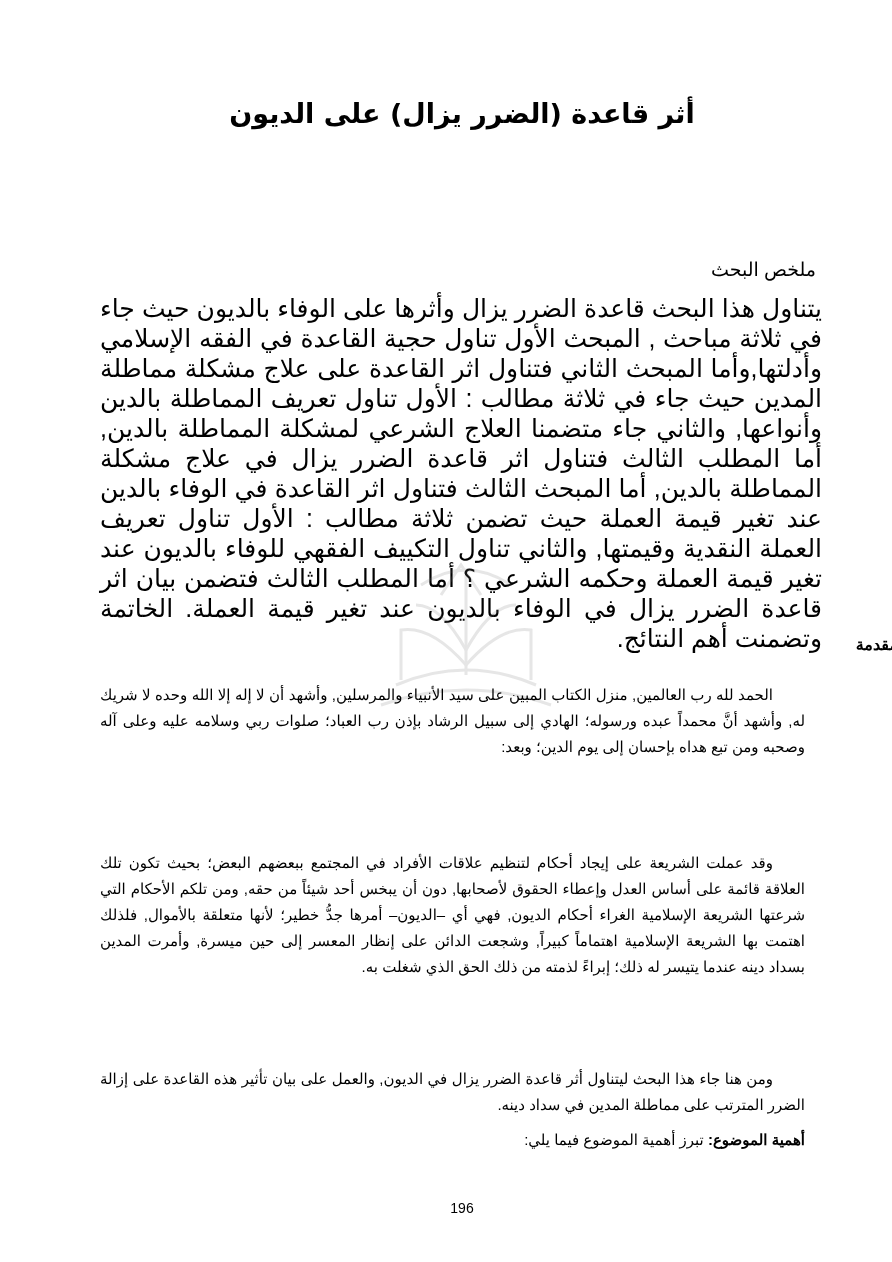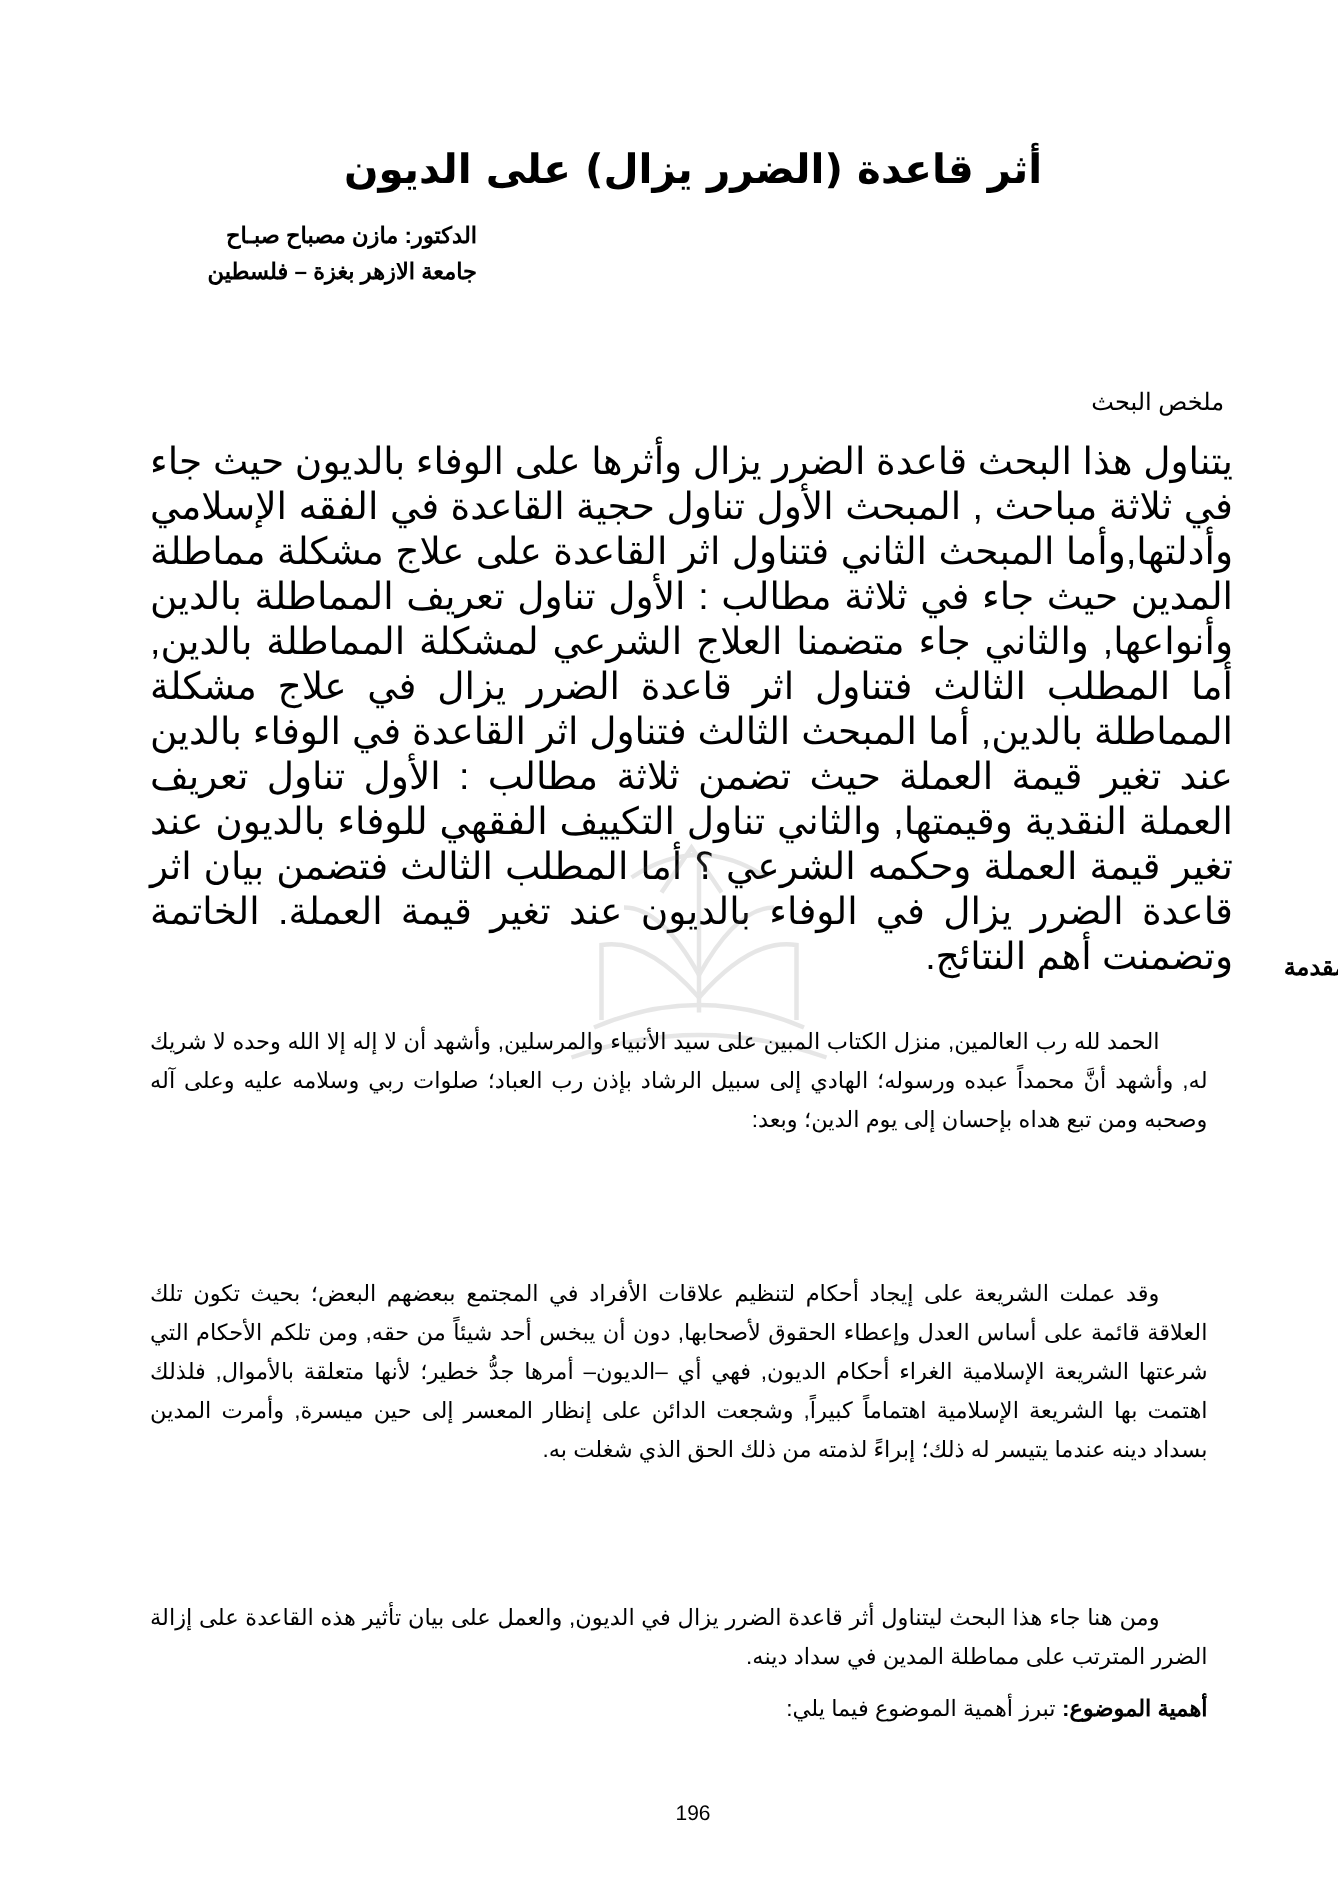--- a/index.html
+++ b/index.html
@@ -19,21 +19,21 @@
       text-align: center; font-weight: bold; font-size: 27px;
       font-family: "DejaVu Sans", sans-serif; letter-spacing: 0;
     }
     .author {
       position: absolute; right: 590px; top: 146px;
       font-weight: bold; font-size: 15px; text-align: right; line-height: 24px;
       font-family: "Liberation Sans", sans-serif;
     }
     .abstract-heading {
       position: absolute; right: 92px; top: 258px;
-      font-size: 16px; font-family: "Liberation Sans", sans-serif;
+      font-size: 19px; font-family: "Liberation Sans", sans-serif;
     }
     .abstract {
       position: absolute; left: 84px; width: 722px; top: 293px;
       font-size: 25px; line-height: 30px; text-align: justify;
       text-align-last: right;
       font-family: "Liberation Sans", sans-serif;
     }
     .watermark {
       position: absolute; left: 345px; top: 555px; width: 210px; height: 170px;
       opacity: 0.18;
@@ -63,24 +63,20 @@
       font-family: "Liberation Sans", sans-serif;
     }
   </style>
 </head>
 <body>
 
 <div class="page">
 
   <div class="title rtl">أثر قاعدة  (الضرر يزال) على الديون</div>
 
-  <div class="author rtl">
-    <div>الدكتور: مازن مصباح صبـاح</div>
-    <div>جامعة الازهر بغزة – فلسطين</div>
-  </div>
 
   <div class="abstract-heading rtl">ملخص البحث</div>
 
   <div class="abstract rtl">يتناول هذا البحث قاعدة الضرر يزال وأثرها على الوفاء بالديون حيث جاء في ثلاثة مباحث , المبحث الأول تناول حجية القاعدة في الفقه الإسلامي وأدلتها,وأما المبحث الثاني فتناول اثر القاعدة على علاج مشكلة مماطلة المدين حيث جاء في ثلاثة مطالب : الأول تناول تعريف المماطلة بالدين وأنواعها, والثاني جاء متضمنا العلاج الشرعي لمشكلة المماطلة بالدين, أما المطلب الثالث فتناول اثر قاعدة الضرر يزال في علاج مشكلة المماطلة بالدين, أما المبحث الثالث فتناول اثر القاعدة في الوفاء بالدين عند تغير قيمة العملة حيث تضمن ثلاثة مطالب : الأول تناول تعريف العملة النقدية وقيمتها, والثاني تناول التكييف الفقهي للوفاء بالديون عند تغير قيمة العملة وحكمه الشرعي ؟ أما المطلب الثالث فتضمن بيان اثر قاعدة الضرر يزال في الوفاء بالديون عند تغير قيمة العملة. الخاتمة  وتضمنت أهم النتائج.</div>
 
   <svg class="watermark" viewBox="0 0 210 170">
     <g fill="none" stroke="#777" stroke-width="3">
       <path d="M20 150 Q105 120 190 150"></path>
       <path d="M35 130 Q105 100 175 130"></path>
       <path d="M105 120 L105 20"></path>

